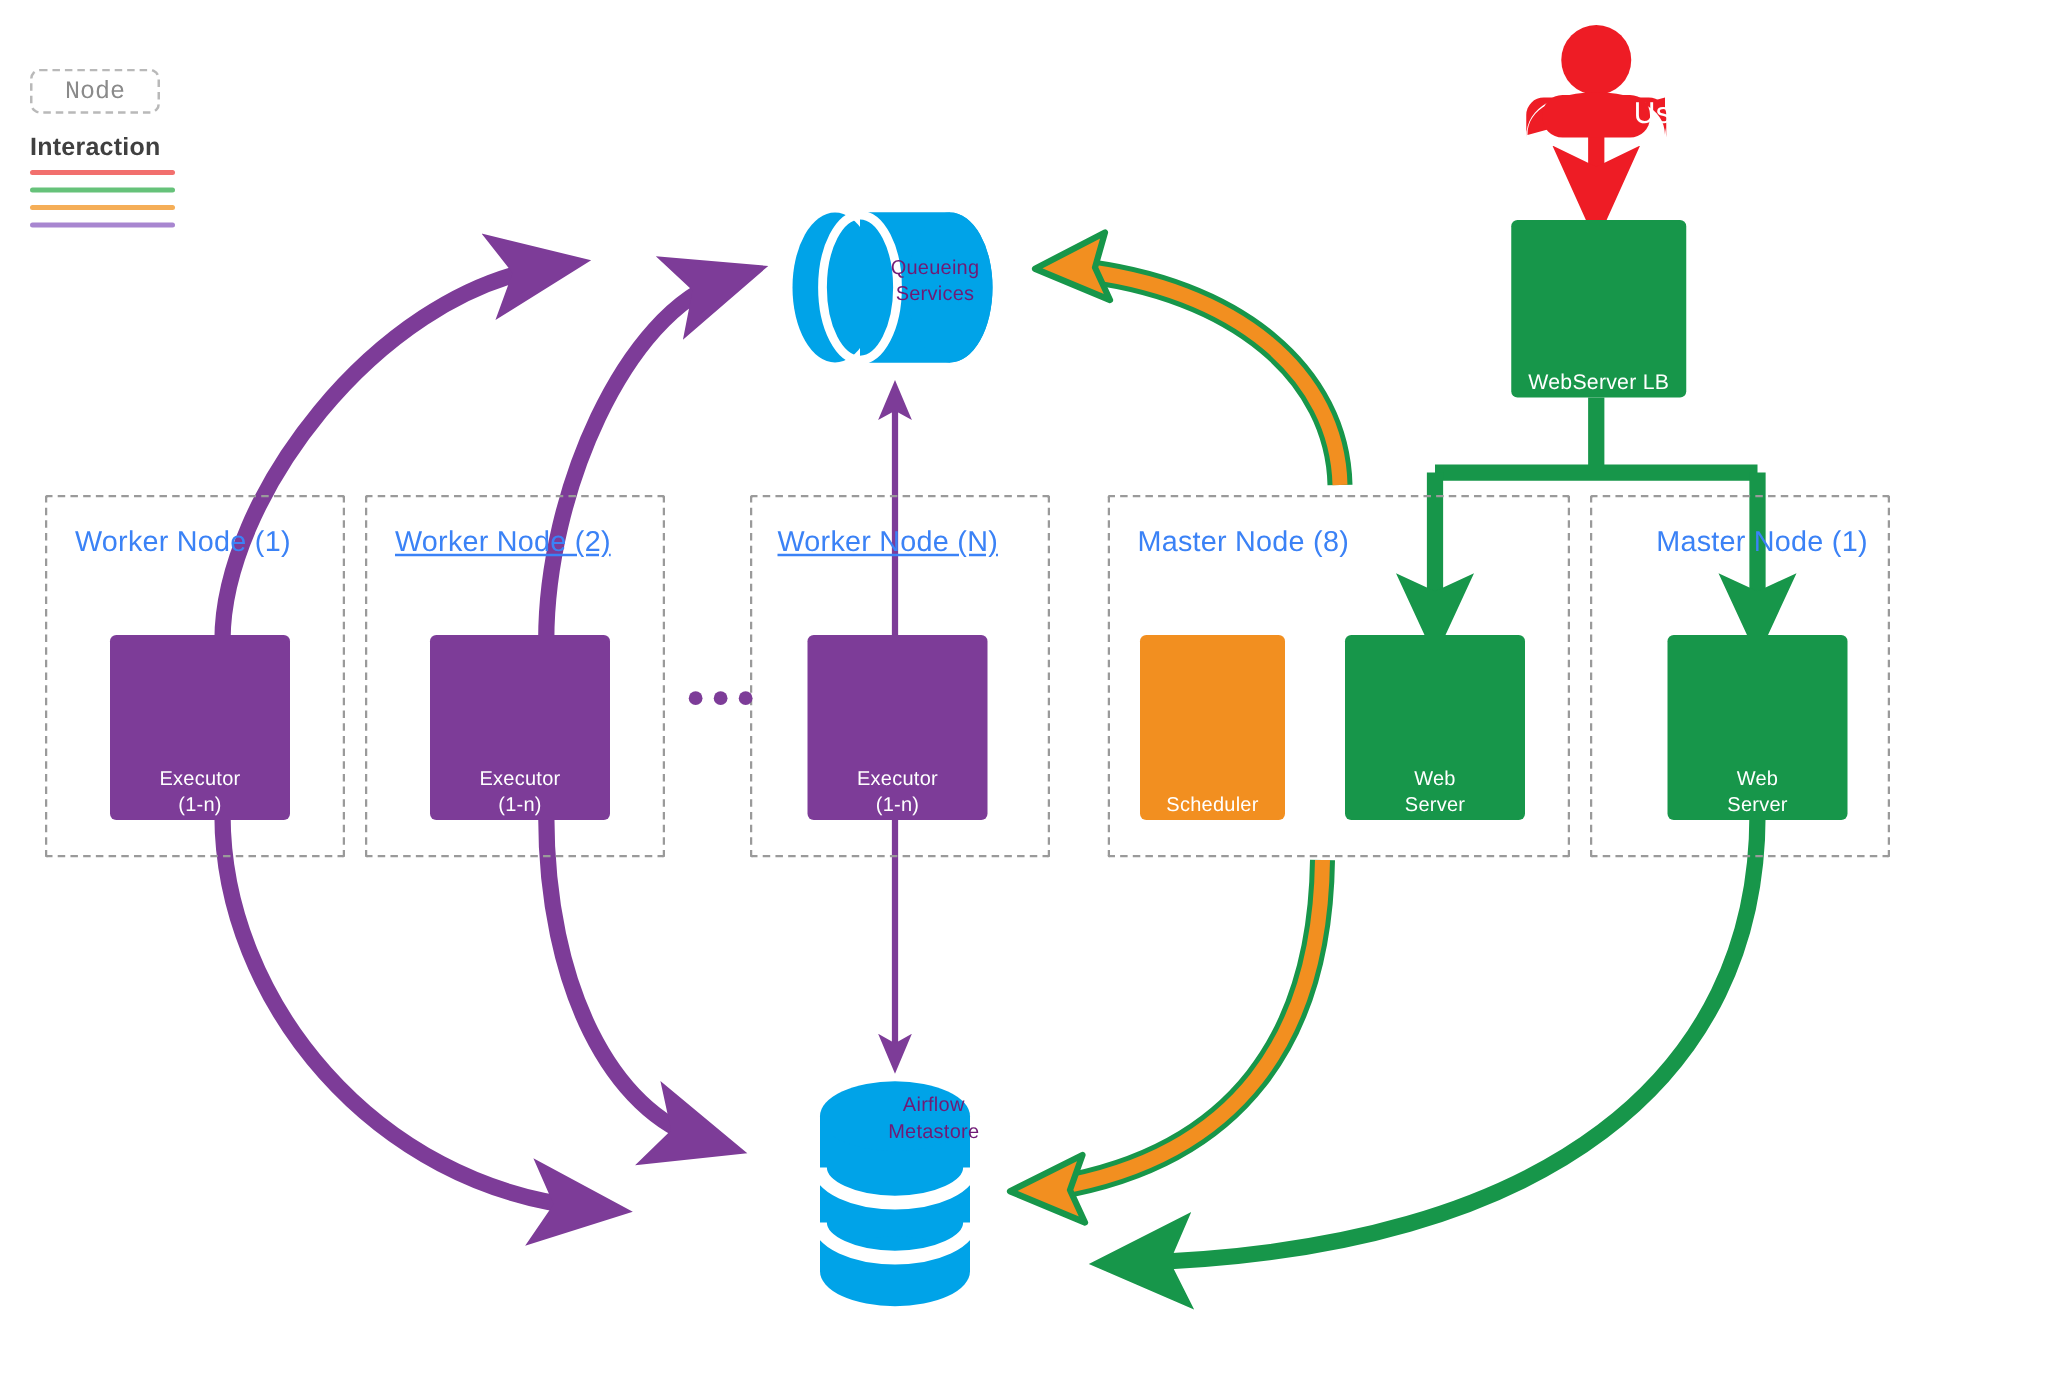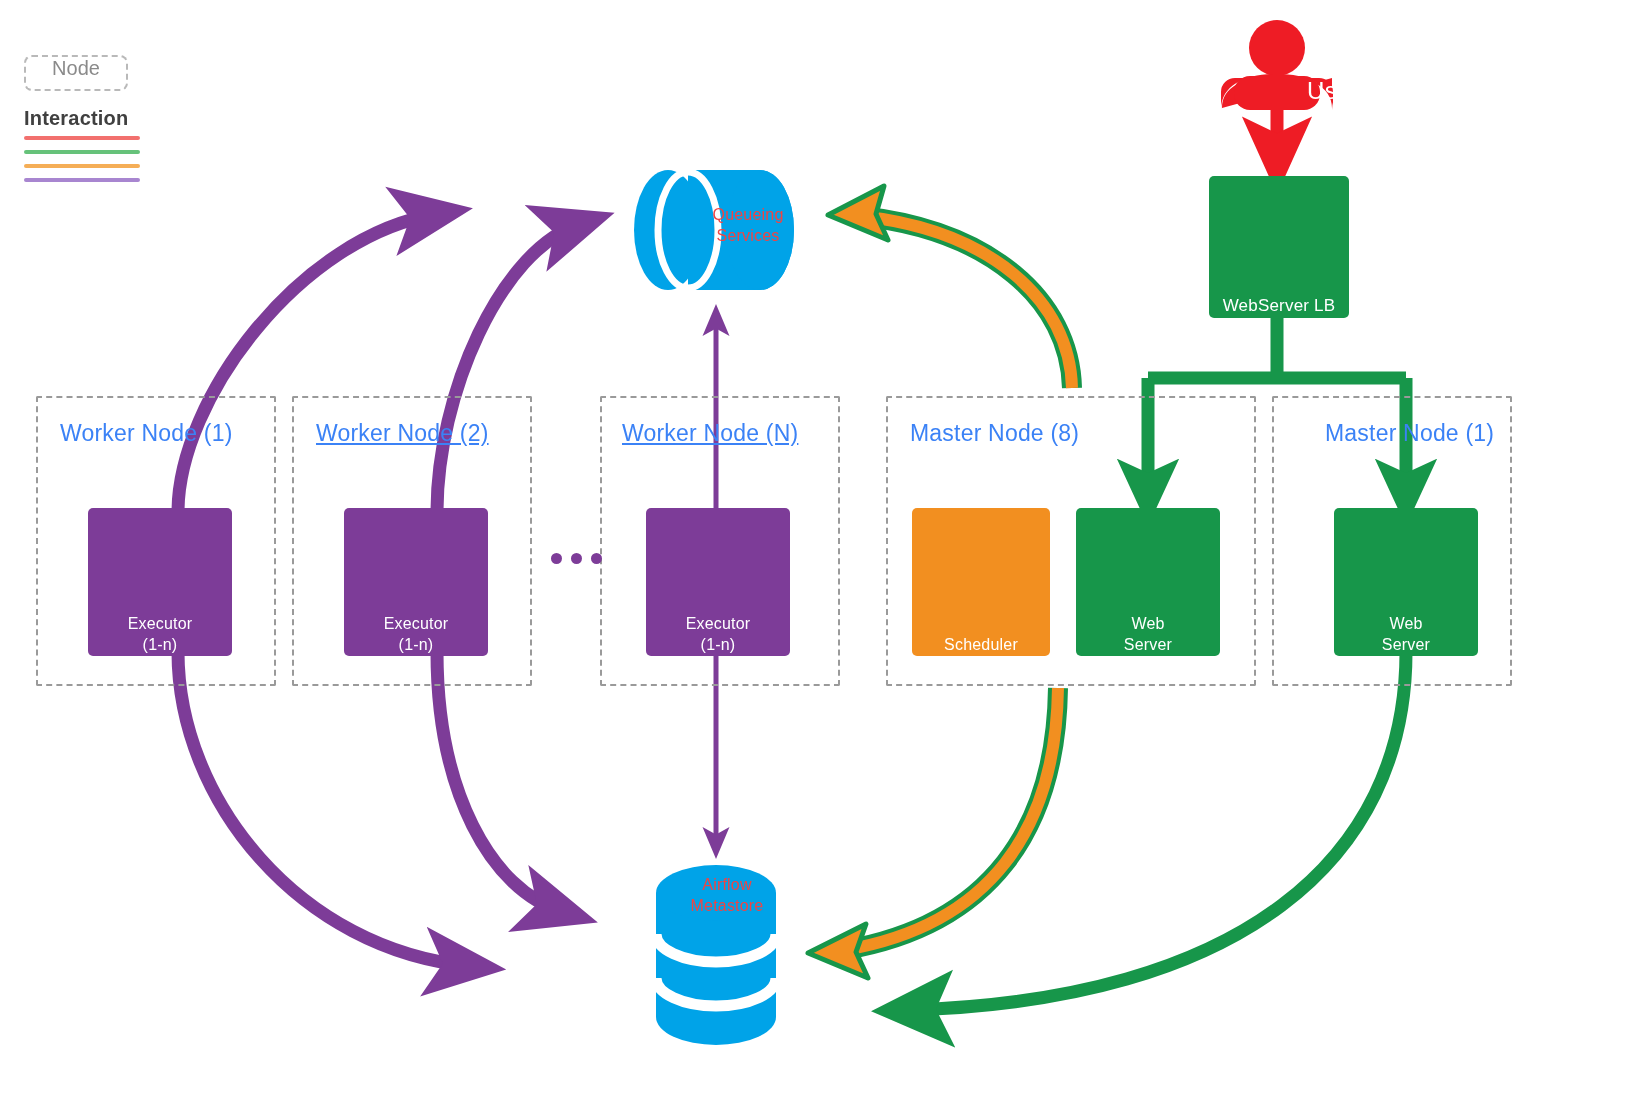--- a/index.html
+++ b/index.html
@@ -62,24 +62,26 @@
     z-index: 6;
     left: 24px;
     top: 55px;
   }
   .legend-node {
     width: 104px;
     height: 36px;
     border: 2px dashed #b9b9b9;
     border-radius: 8px;
     display: flex;
+    align-items: center;
     justify-content: center;
     color: #8a8a8a;
     font-size: 20px;
     box-sizing: border-box;
+    font-family: Liberation Mono, monospace;
   }
   .legend-title {
     margin-top: 16px;
     color: #404040;
     font-size: 20px;
     font-weight: 600;
     letter-spacing: 0.2px;
   }
   .legend-lines {
     margin-top: 6px;
@@ -94,21 +96,21 @@
     position: absolute;
     z-index: 6;
     color: #ffffff;
     font-size: 24px;
     letter-spacing: 0.3px;
     white-space: nowrap;
   }
   .cyl-label {
     position: absolute;
     z-index: 6;
-    color: #ef4444;
+    color: #701a75;
     font-size: 16px;
     line-height: 1.3;
     text-align: center;
     white-space: pre-line;
     letter-spacing: 0.2px;
   }
   .ellipsis {
     position: absolute;
     z-index: 4;
     display: flex;
@@ -229,21 +231,21 @@
   <div class="group-box" style="left:886px; top:396px; width:370px; height:290px;"></div>
   <div class="group-label" style="left:910px; top:420px;">Master Node (8)</div>
 
   <div class="group-box" style="left:1272px; top:396px; width:240px; height:290px;"></div>
   <div class="group-label" style="left:1325px; top:420px;">Master Node (1)</div>
 
   <div class="node-box" style="left:1209px; top:176px; width:140px; height:142px; background:#17964a;">
     <span>WebServer LB</span>
   </div>
 
-  <div class="node-box" style="left:912px; top:508px; width:138px; height:148px; background:#f28f20; font-size:16px;">
+  <div class="node-box" style="left:912px; top:508px; width:116px; height:148px; background:#f28f20; font-size:16px;">
     <span>Scheduler</span>
   </div>
 
   <div class="node-box" style="left:1076px; top:508px; width:144px; height:148px; background:#17964a; font-size:16px; white-space:pre-line;">
     <span>Web
 Server</span>
   </div>
 
   <div class="node-box" style="left:1334px; top:508px; width:144px; height:148px; background:#17964a; font-size:16px; white-space:pre-line;">
     <span>Web
@@ -263,21 +265,21 @@
   <div class="node-box" style="left:646px; top:508px; width:144px; height:148px; background:#7d3c98; font-size:16px; white-space:pre-line;">
     <span>Executor
 (1-n)</span>
   </div>
 
   <div class="user-label" style="left:1307px; top:77px;">User</div>
 
   <div class="cyl-label" style="left:688px; top:205px; width:120px;">Queueing
 Services</div>
 
-  <div class="cyl-label" style="left:656px; top:875px; width:142px;">Airflow
+  <div class="cyl-label" style="left:656px; top:875px; width:142px;padding-left:20px;">Airflow
 Metastore</div>
 
   <div class="ellipsis" style="left:551px; top:553px;">
     <span style="background:#7d3c98"></span>
     <span style="background:#7d3c98"></span>
     <span style="background:#7d3c98"></span>
   </div>
 
 </div>
 

